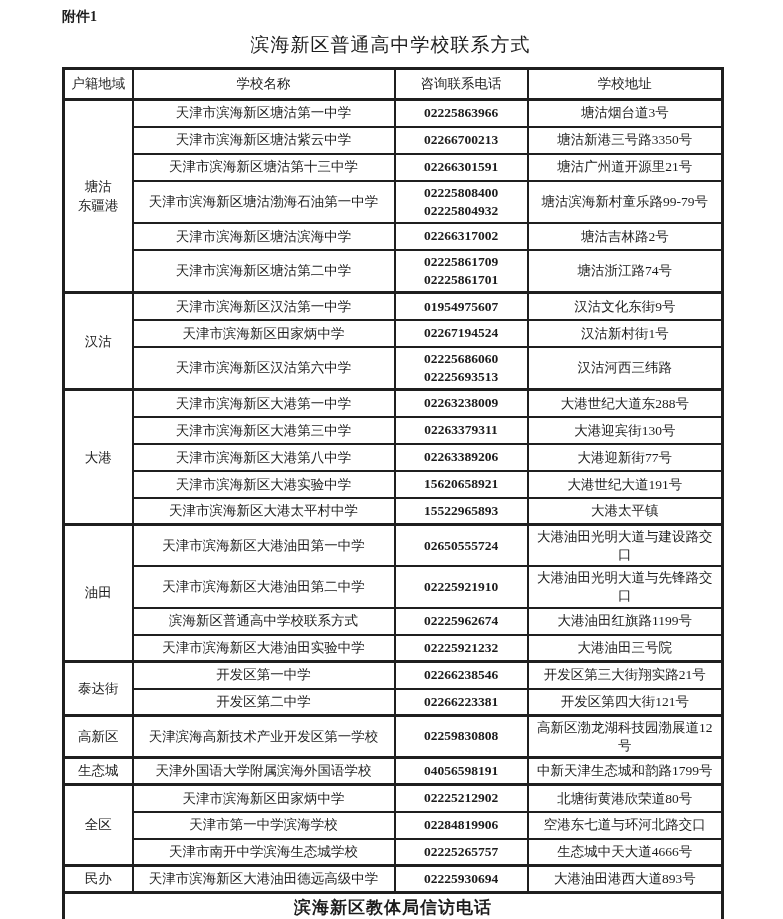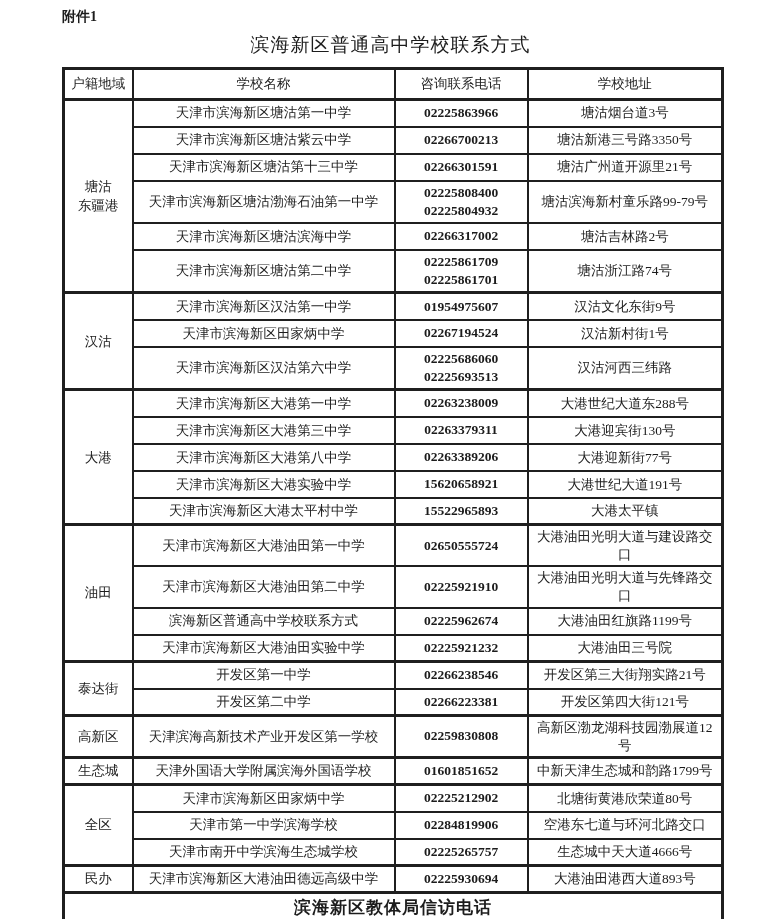--- a/index.html
+++ b/index.html
@@ -238,21 +238,21 @@
           <td>天津滨海高新技术产业开发区第一学校</td>
           <td class="phone-cell">
             <div>02259830808</div>
           </td>
           <td>高新区渤龙湖科技园渤展道12号</td>
         </tr>
         <tr class="group-start">
           <td class="area-cell" rowspan="1">生态城</td>
           <td>天津外国语大学附属滨海外国语学校</td>
           <td class="phone-cell">
-            <div>01601851652</div>
+            <div>04056598191</div>
           </td>
           <td>中新天津生态城和韵路1799号</td>
         </tr>
         <tr class="group-start">
           <td class="area-cell" rowspan="3">全区</td>
           <td>天津市滨海新区田家炳中学</td>
           <td class="phone-cell">
             <div>02225212902</div>
           </td>
           <td>北塘街黄港欣荣道80号</td>

